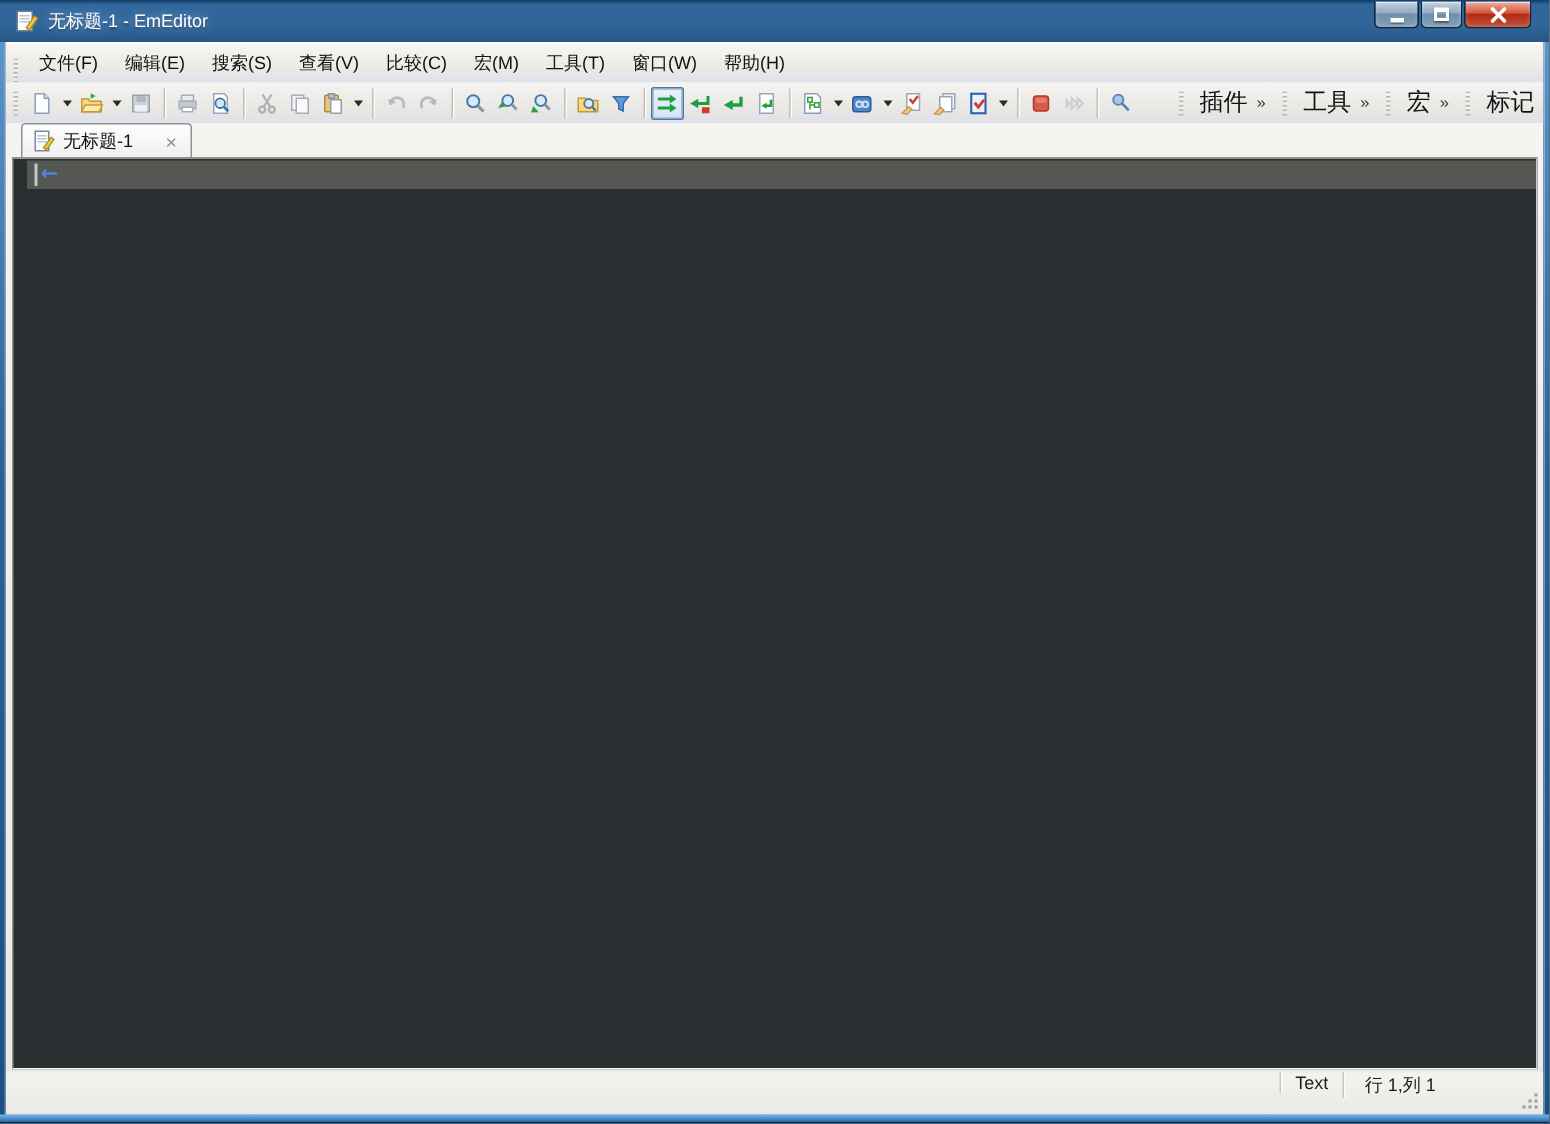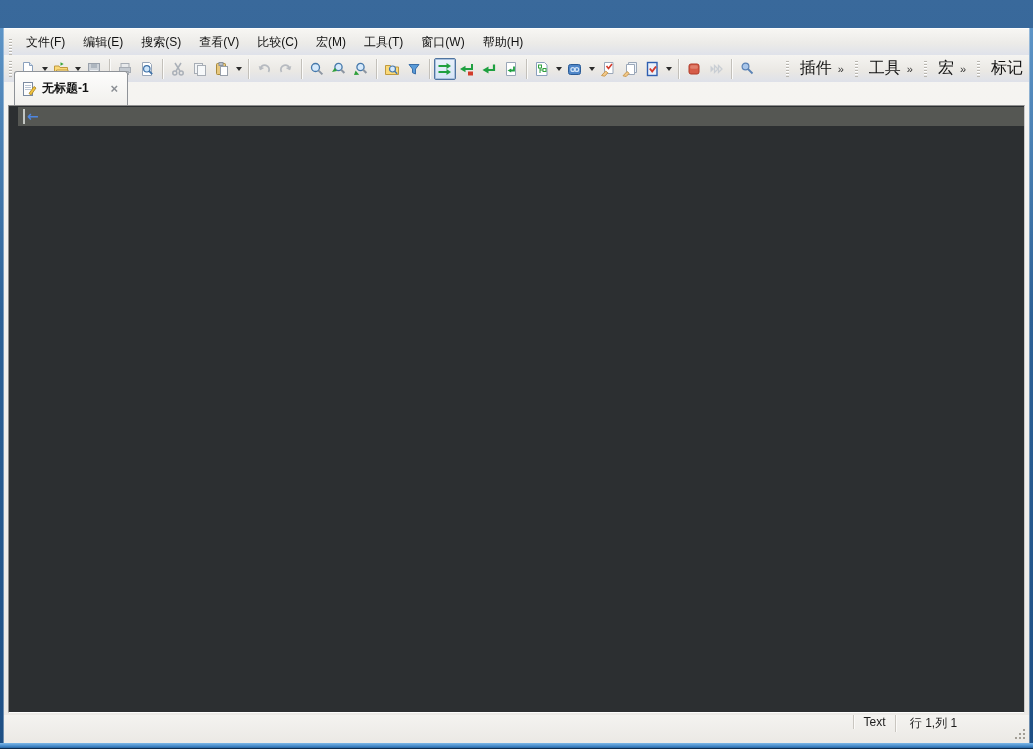--- a/index.html
+++ b/index.html
@@ -43,23 +43,23 @@
   .tbtn.pressed{border-color:#4f74a0;background:linear-gradient(180deg,#e9f1fb,#d5e4f6);box-shadow:inset 0 0 0 1px #a8c0dd;}
   .dd-btn{width:11px;height:22px;display:flex;align-items:center;justify-content:center;flex:0 0 auto;}
   .dd{width:0;height:0;border-left:3px solid transparent;border-right:3px solid transparent;border-top:4px solid #2b2b2b;}
   .tsep{width:1px;height:20px;background:#c3c0ba;box-shadow:1px 0 0 #fbfbfa;margin:0 4px;flex:0 0 auto;}
   .tgroup{display:flex;align-items:center;flex:0 0 auto;}
   .tgroup-label{font-size:16px;color:#111;padding:3px 6px;}
   .chevron{font-size:11px;color:#333;padding-right:6px;}
   .spacer{flex:1 1 auto;}
   
   .tabbar{position:absolute;top:54px;left:0;right:0;height:23px;display:flex;align-items:flex-end;}
-  .tab{margin-left:10px;height:34px;width:114px;display:flex;align-items:center;
+  .tab{margin-left:10px;height:23px;width:114px;display:flex;align-items:center;
     background:linear-gradient(180deg,#fdfdfc,#f1f0ed);border:1px solid #8f9398;border-bottom:none;
-    border-radius:3px 3px 0 0;padding:0 6px;font-weight:bold;}
+    border-radius:3px 3px 0 0;padding:0 6px;}
   .tab-label{font-size:12px;color:#111;margin-left:5px;}
   .tab-close{margin-left:auto;font-size:13px;line-height:13px;color:#8b8f94;padding:0 3px;}
   
   .editor{position:absolute;top:77px;left:4px;right:4px;bottom:30px;
     background:#2c2f31;border:1px solid #8f8f8f;border-bottom-color:#fdfdfd;border-right-color:#c9c9c9;
     overflow:hidden;}
   .current-line{position:absolute;top:1px;left:9px;right:0;height:19px;background:#555753;}
   .caret{position:absolute;top:2px;left:5px;width:2px;height:15px;background:#c3c7c3;}
   .eof-mark{position:absolute;top:1px;left:9px;font-size:14px;font-weight:bold;color:#4e86e0;line-height:17px;font-family:"DejaVu Sans",sans-serif;}
   
@@ -75,20 +75,43 @@
   .edge-right{right:0;box-shadow:inset 1px 0 0 rgba(255,255,255,.35);}
   .edge-bottom{position:absolute;left:0;right:0;bottom:0;height:6px;
     background:linear-gradient(180deg,#7db8e8 0%,#4186c6 55%,#1c538c 100%);box-shadow:inset 0 -1px 0 #0d2c4d;}
   .icon{display:block;}
 </style>
 </head>
 <body>
 
 <div class="window">
 
+  <div class="titlebar">
+    <svg class="app-icon icon" viewBox="0 0 16 16">
+      <rect x="1.5" y="1.5" width="10" height="13" fill="#fdfdfd" stroke="#6e7f95"></rect>
+      <line x1="3" y1="4.5" x2="10" y2="4.5" stroke="#b9c4d2"></line>
+      <line x1="3" y1="6.5" x2="10" y2="6.5" stroke="#b9c4d2"></line>
+      <line x1="3" y1="8.5" x2="10" y2="8.5" stroke="#b9c4d2"></line>
+      <path d="M7.5 12.5l5.5-8 2.2 1.6-5.5 8z" fill="#f2c23e" stroke="#a8831c" stroke-width="0.8"></path>
+    </svg>
+    <span class="title-text">无标题-1 - EmEditor</span>
+    <div class="win-controls">
+      <div class="wc wc-min">
+          <div class="glyph-min"></div>
+        </div>
+      <div class="wc wc-max">
+          <div class="glyph-max"></div>
+        </div>
+      <div class="wc wc-close">
+        <svg width="12" height="12" viewBox="0 0 12 12">
+          <path d="M2 2l8 8M10 2l-8 8" stroke="#fff" stroke-width="2.4" stroke-linecap="round"></path>
+        </svg>
+      </div>
+    </div>
+  </div>
 
   <div class="client">
 
     <div class="menubar">
       <div class="grip"></div>
       <div class="menu-item">文件(F)</div>
       <div class="menu-item">编辑(E)</div>
       <div class="menu-item">搜索(S)</div>
       <div class="menu-item">查看(V)</div>
       <div class="menu-item">比较(C)</div>

